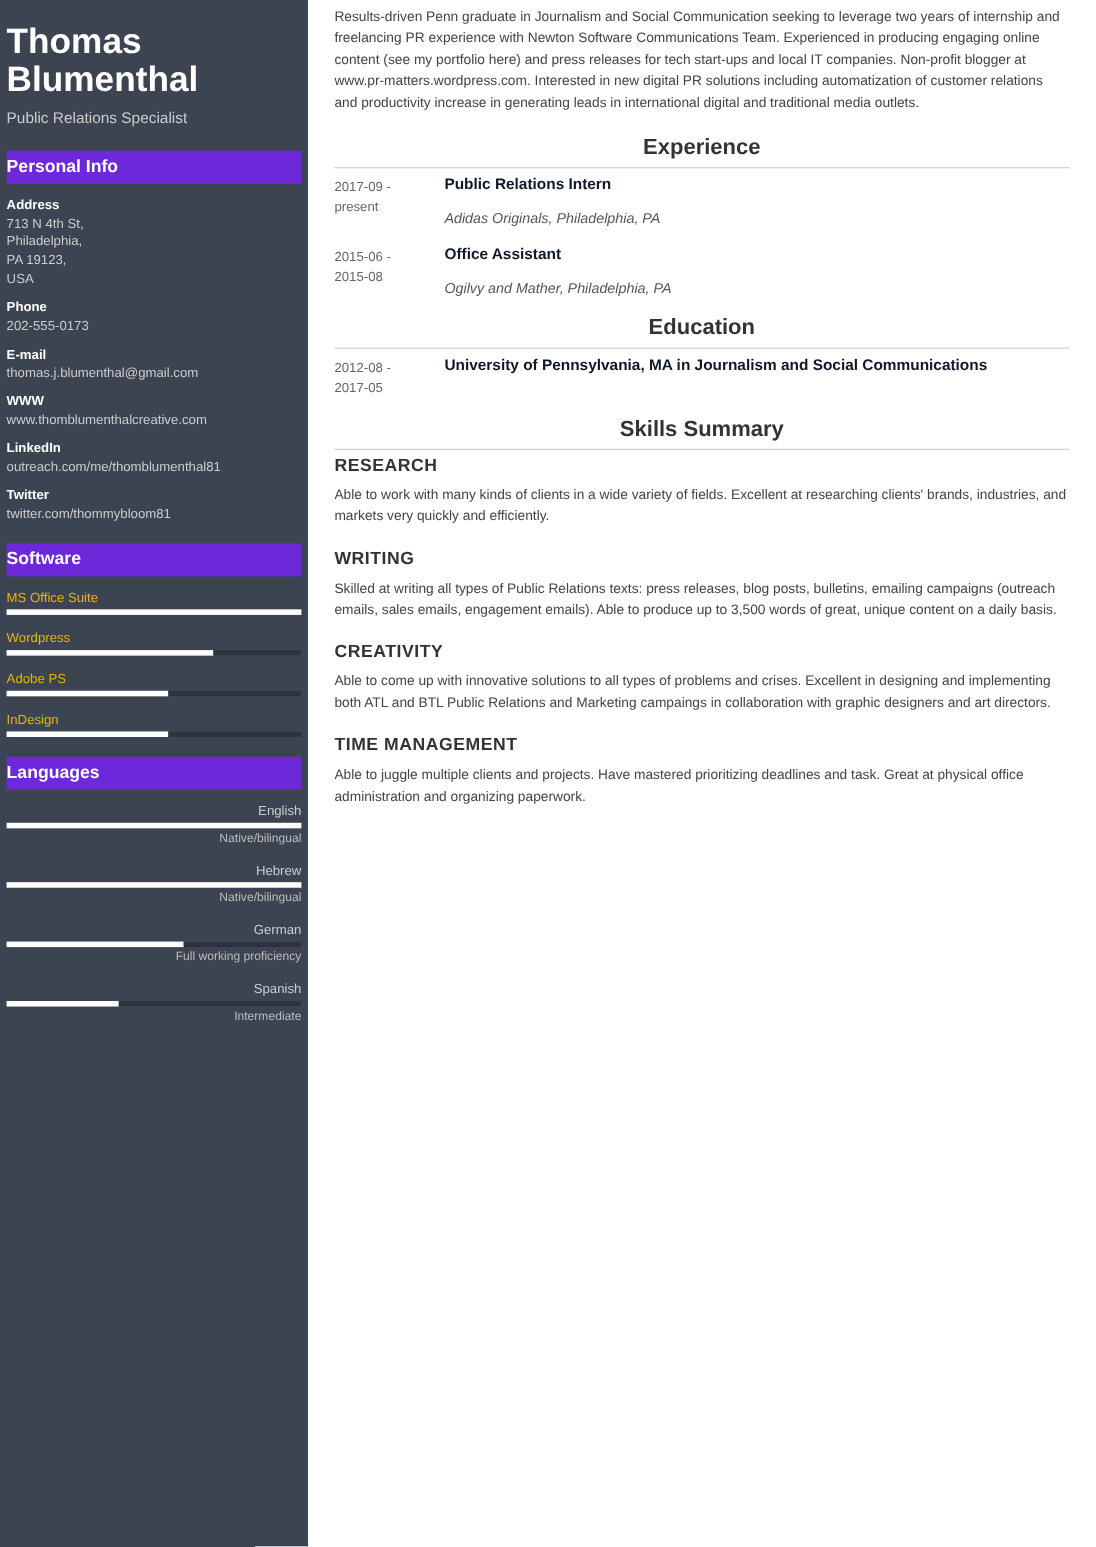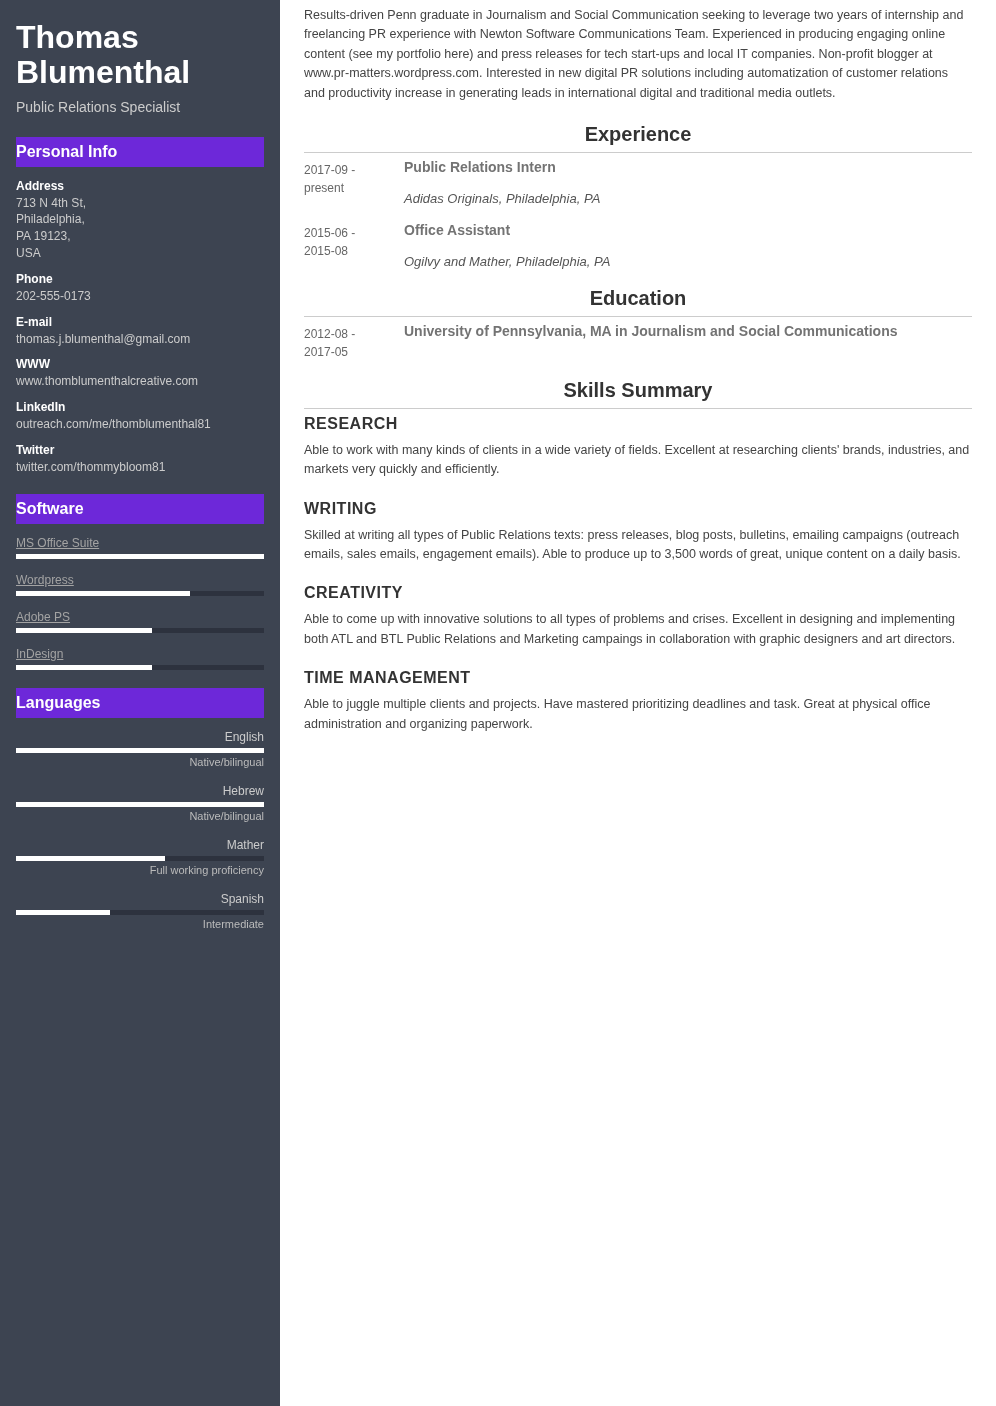--- a/index.html
+++ b/index.html
@@ -11,21 +11,21 @@
       min-height: 1406px;
       background: #fff;
     }
 
     
     .sidebar {
       width: 280px;
       min-width: 280px;
       background: #3d4451;
       color: #fff;
-      padding: 20px 16px;
+      padding: 20px 6px;
     }
 
     .sidebar-name {
       font-size: 32px;
       font-weight: 900;
       line-height: 1.1;
       margin-bottom: 8px;
       color: #fff;
     }
 
@@ -60,23 +60,22 @@
       line-height: 1.4;
     }
 
     
     .skill-item {
       margin-bottom: 14px;
     }
 
     .skill-name {
       font-size: 12px;
-      color: #a3a3a3;
+      color: #eab308;
       margin-bottom: 4px;
-      text-decoration: underline;
     }
 
     .skill-bar-bg {
       width: 100%;
       height: 5px;
       background: #5a6272;
       position: relative;
     }
 
     .skill-bar-fill {
@@ -177,21 +176,21 @@
       line-height: 1.5;
     }
 
     .entry-content {
       flex: 1;
     }
 
     .entry-title {
       font-size: 14px;
       font-weight: bold;
-      color: #737373;
+      color: #0f172a;
     }
 
     .entry-subtitle {
       font-size: 13px;
       font-style: italic;
       color: #555;
       margin-top: 16px;
     }
 
     
@@ -291,21 +290,21 @@
     </div>
       <div class="lang-item">
       <div class="lang-name">Hebrew</div>
       <div class="lang-bar-bg">
         <div class="lang-bar-fill" style="width:100%"></div>
         <div class="lang-bar-dark" style="width:0%; right:0;"></div>
       </div>
       <span class="lang-level">Native/bilingual</span>
     </div>
       <div class="lang-item">
-      <div class="lang-name">Mather</div>
+      <div class="lang-name">German</div>
       <div class="lang-bar-bg">
         <div class="lang-bar-fill" style="width:60%"></div>
         <div class="lang-bar-dark" style="width:40%; right:0;"></div>
       </div>
       <span class="lang-level">Full working proficiency</span>
     </div>
       <div class="lang-item">
       <div class="lang-name">Spanish</div>
       <div class="lang-bar-bg">
         <div class="lang-bar-fill" style="width:38%"></div>

